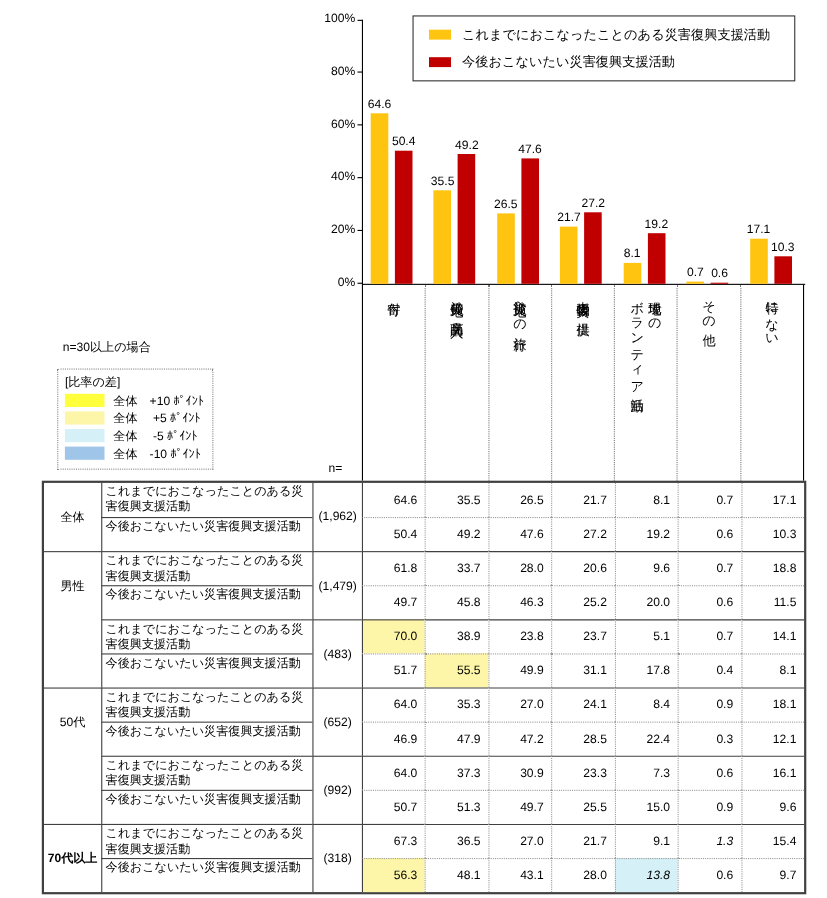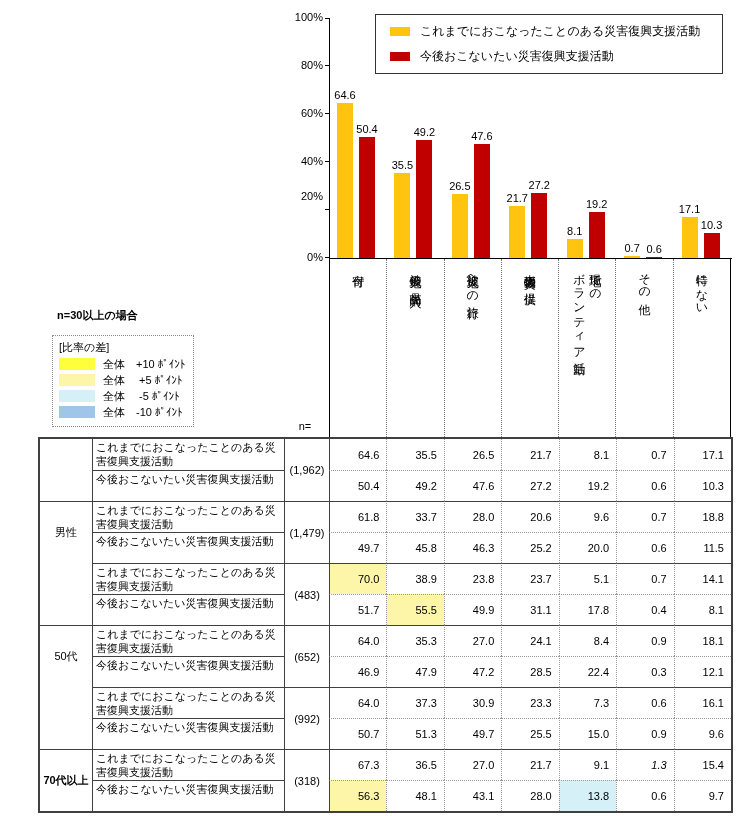--- a/index.html
+++ b/index.html
@@ -19,21 +19,21 @@
   .bar{position:absolute;bottom:0;width:16px;}
   .bar-label{position:absolute;width:34px;text-align:center;font-size:11px;}
   
   #catbox{position:absolute;left:329px;top:259px;width:402px;height:178px;
         border-left:1px solid #000;border-right:1px solid #000;display:flex;box-sizing:border-box;}
   .cat-cell{flex:1 1 0;display:flex;justify-content:center;padding-top:6px;box-sizing:border-box;}
   .cat-cell + .cat-cell{border-left:1px dotted #777;}
   .cat-text{writing-mode:vertical-rl;text-orientation:upright;font-size:12px;
         line-height:16px;letter-spacing:1px;white-space:pre-line;}
   
-  #n-note{position:absolute;left:57px;top:308px;font-size:11px;font-weight:bold;}
+  #n-note{position:absolute;left:57px;top:308px;font-size:11px;}
   #diff-legend{position:absolute;left:52px;top:335px;width:128px;border:1px dotted #888;
         padding:4px 6px 6px 6px;font-size:11px;background:#fff;}
   #diff-legend-title{height:16px;}
   .diff-item{display:flex;align-items:center;height:16px;}
   .diff-swatch{width:36px;height:12px;margin-right:8px;flex:0 0 auto;}
   
   #n-header{position:absolute;left:282px;top:420px;width:46px;text-align:center;font-size:11px;}
   #table{position:absolute;left:38px;top:437px;width:695px;box-sizing:border-box;
         border:2px solid #404040;display:grid;
         grid-template-columns:52px 192px 45px repeat(7,1fr);grid-auto-rows:31px;font-size:11px;}
@@ -57,21 +57,21 @@
       </div>
       <div class="legend-row">
         <div class="legend-swatch" style="background: rgb(192, 0, 0);"></div>
         <div>今後おこないたい災害復興支援活動</div>
       </div>
     </div>
   <div id="plot">
       <div class="tick-mark" style="top: 239px;"></div>
       <div class="tick-label" style="top: 233px;">0%</div>
       <div class="tick-mark" style="top: 191px;"></div>
-      <div class="tick-label" style="top: 172px;">20%</div>
+      <div class="tick-label" style="top: 185px;">20%</div>
       <div class="tick-mark" style="top: 143px;"></div>
       <div class="tick-label" style="top: 137px;">40%</div>
       <div class="tick-mark" style="top: 95px;"></div>
       <div class="tick-label" style="top: 89px;">60%</div>
       <div class="tick-mark" style="top: 47px;"></div>
       <div class="tick-label" style="top: 41px;">80%</div>
       <div class="tick-mark" style="top: 0px;"></div>
       <div class="tick-label" style="top: -7px;">100%</div>
       <div class="bar" style="left: 7px; height: 155.04px; background: rgb(255, 196, 16);"></div>
       <div class="bar-label" style="left: -2px; bottom: 157.04px;">64.6</div>
@@ -141,20 +141,21 @@
         <div class="diff-swatch" style="background: rgb(213, 241, 247);"></div>
         <div>全体　 -5 ﾎﾟｲﾝﾄ</div>
       </div>
       <div class="diff-item">
         <div class="diff-swatch" style="background: rgb(159, 197, 232);"></div>
         <div>全体　-10 ﾎﾟｲﾝﾄ</div>
       </div>
     </div>
   <div id="n-header">n=</div>
   <div id="table">
+      <div class="cell center" style="grid-area: 1 / 1 / span 2;">全体</div>
       <div class="cell center v-solid" style="grid-area: 1 / 3 / span 2;">(1,962)</div>
       <div class="cell lbl v-solid" style="grid-area: 1 / 2;">これまでにおこなったことのある災害復興支援活動</div>
       <div class="cell num v-solid" style="grid-area: 1 / 4;">64.6</div>
       <div class="cell num v-dot" style="grid-area: 1 / 5;">35.5</div>
       <div class="cell num v-dot" style="grid-area: 1 / 6;">26.5</div>
       <div class="cell num v-dot" style="grid-area: 1 / 7;">21.7</div>
       <div class="cell num v-dot" style="grid-area: 1 / 8;">8.1</div>
       <div class="cell num v-dot" style="grid-area: 1 / 9;">0.7</div>
       <div class="cell num v-dot" style="grid-area: 1 / 10;">17.1</div>
       <div class="cell lbl v-solid h-solid" style="grid-area: 2 / 2;">今後おこないたい災害復興支援活動</div>
@@ -243,17 +244,17 @@
       <div class="cell num v-dot h-solid" style="grid-area: 11 / 6;">27.0</div>
       <div class="cell num v-dot h-solid" style="grid-area: 11 / 7;">21.7</div>
       <div class="cell num v-dot h-solid" style="grid-area: 11 / 8;">9.1</div>
       <div class="cell num v-dot h-solid" style="grid-area: 11 / 9; font-style: italic;">1.3</div>
       <div class="cell num v-dot h-solid" style="grid-area: 11 / 10;">15.4</div>
       <div class="cell lbl v-solid h-solid" style="grid-area: 12 / 2;">今後おこないたい災害復興支援活動</div>
       <div class="cell num v-solid h-dot" style="grid-area: 12 / 4; background: rgb(253, 246, 168);">56.3</div>
       <div class="cell num v-dot h-dot" style="grid-area: 12 / 5;">48.1</div>
       <div class="cell num v-dot h-dot" style="grid-area: 12 / 6;">43.1</div>
       <div class="cell num v-dot h-dot" style="grid-area: 12 / 7;">28.0</div>
-      <div class="cell num v-dot h-dot" style="grid-area: 12 / 8; background: rgb(213, 241, 247);">13.8</div>
+      <div class="cell num v-dot h-dot" style="grid-area: 12 / 8; background: rgb(213, 241, 247); font-style: italic;">13.8</div>
       <div class="cell num v-dot h-dot" style="grid-area: 12 / 9;">0.6</div>
       <div class="cell num v-dot h-dot" style="grid-area: 12 / 10;">9.7</div>
     </div>
 </div>
 
 </body></html>

